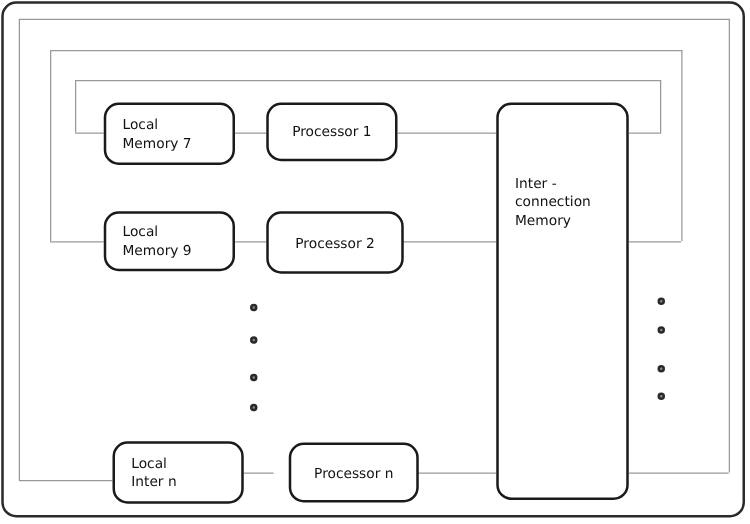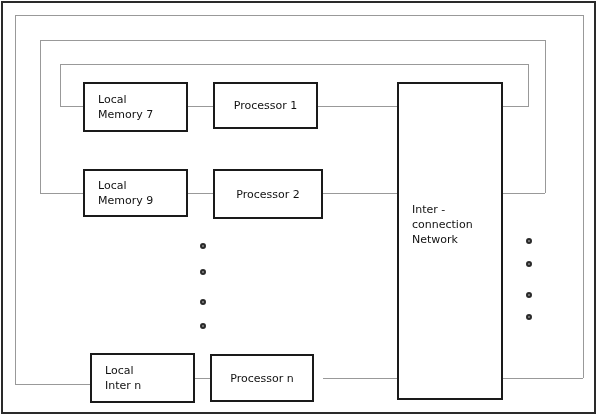--- a/index.html
+++ b/index.html
@@ -1,28 +1,28 @@
 <!DOCTYPE html>
 <html style="--box-border: #1a1a1a; --outer-border: #2a2a2a; --connector-line: #999999; --text: #111111;"><head>
 <meta charset="utf-8">
 <style>
   html,body{margin:0;padding:0;background:#fff;}
   body{width:600px;height:419px;position:relative;overflow:hidden;
        font-family:"DejaVu Sans","Liberation Sans",sans-serif;
        color:var(--text,#111);}
-  .abs{position:absolute;box-sizing:border-box;}
+  .abs{position:absolute;box-sizing:border-box;border-radius:12px;}
   .outer{border:2px solid var(--outer-border,#1a1a1a);background:transparent;}
   .hline{height:1px;background:var(--connector-line,#999);}
   .vline{width:1px;background:var(--connector-line,#999);}
   .node{background:#fff;border:2px solid var(--box-border,#1a1a1a);
         font-size:11px;line-height:15px;display:flex;flex-direction:column;
         justify-content:center;}
   .node.left{align-items:flex-start;padding-left:13px;}
   .node.center{align-items:center;text-align:right;}
-  .network{justify-content:flex-start;padding-top:118px;padding-left:14px;text-align:center;}
+  .network{justify-content:flex-start;padding-top:55px;padding-left:14px;text-align:center;}
   .dot{width:6px;height:6px;border-radius:50%;
        border:2px solid #2a2a2a;background:#8a8a8a;}
 </style>
 </head>
 <body>
 
 <div class="abs outer" style="left:1px;top:1px;width:595px;height:413px;"></div>
 
 <div class="abs hline" style="left:15px;top:15px;width:569px;"></div>
 <div class="abs vline" style="left:15px;top:15px;height:369px;"></div>
@@ -65,28 +65,28 @@
 
 <div class="abs node center" style="left:213px;top:169px;width:110px;height:50px;">
   <span>Processor 2</span>
 </div>
 
 <div class="abs node left" style="left:90px;top:353px;width:105px;height:50px;">
   <span>Local</span>
   <span>Inter n</span>
 </div>
 
-<div class="abs node center" style="left:210px;top:354px;width:104px;height:48px;">
+<div class="abs node center" style="left:231px;top:354px;width:104px;height:48px;">
   <span>Processor n</span>
 </div>
 
 <div class="abs node left network" style="left:397px;top:82px;width:106px;height:318px;">
   <span>Inter -</span>
   <span>connection</span>
-  <span>Network</span>
+  <span>Memory</span>
 </div>
 
 <div class="abs dot" style="left:200px;top:243px;"></div>
 <div class="abs dot" style="left:200px;top:269px;"></div>
 <div class="abs dot" style="left:200px;top:299px;"></div>
 <div class="abs dot" style="left:200px;top:323px;"></div>
 
 <div class="abs dot" style="left:526px;top:238px;"></div>
 <div class="abs dot" style="left:526px;top:261px;"></div>
 <div class="abs dot" style="left:526px;top:292px;"></div>

